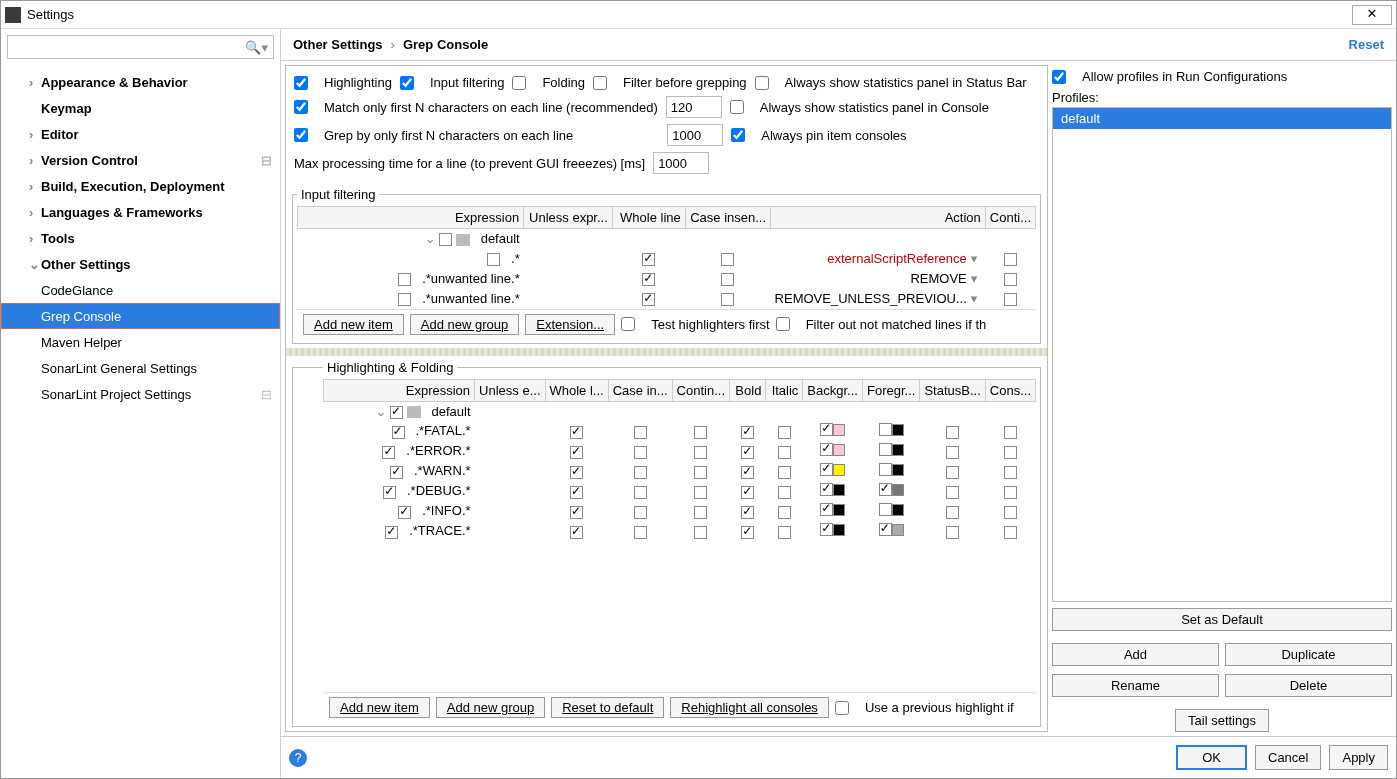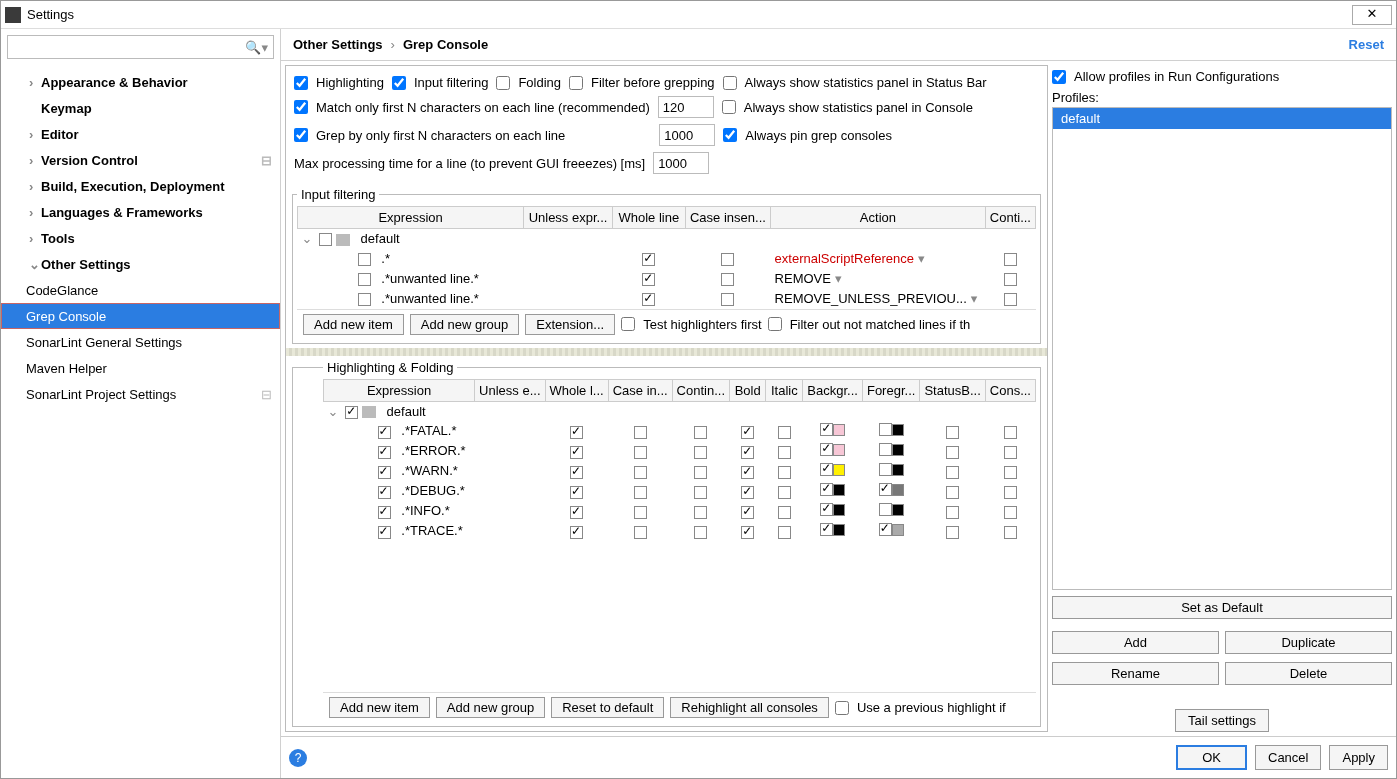--- a/index.html
+++ b/index.html
@@ -11,53 +11,53 @@
 .main{flex:1;display:flex;overflow:hidden;}
 .sidebar{width:280px;border-right:1px solid #d0d0d0;display:flex;flex-direction:column;}
 .searchrow{padding:6px;}
 .searchrow input{width:100%;height:24px;border:1px solid #bbb;padding:0 20px 0 6px;}
 .searchwrap{position:relative;}
 .searchwrap .magni{position:absolute;right:6px;top:5px;color:#888;}
 .tree{flex:1;overflow:auto;padding-top:4px;}
 .tree-item{display:flex;align-items:center;height:26px;padding-left:12px;cursor:pointer;}
 .tree-item.level1{padding-left:28px;font-weight:bold;}
 .tree-item.level1.noexp{padding-left:28px;}
-.tree-item.level2{padding-left:25px;font-weight:normal;}
+.tree-item.level2{padding-left:40px;font-weight:normal;}
 .tree-item .caret{width:12px;display:inline-block;color:#888;}
 .tree-item.selected{background:#2b7de1;color:#fff;}
 .tree-item.boxed{outline:1px solid #c76565;outline-offset:-1px;}
 .gear{margin-left:auto;margin-right:8px;color:#bbb;}
 .content{flex:1;display:flex;flex-direction:column;overflow:hidden;}
 .crumbs{display:flex;align-items:center;padding:8px 12px;border-bottom:1px solid #d0d0d0;}
 .crumbs b{font-weight:bold;}
 .crumbs .sep{margin:0 8px;color:#888;}
 .crumbs .reset{margin-left:auto;color:#2b7de1;font-weight:bold;cursor:pointer;}
 .body{flex:1;display:flex;overflow:hidden;}
 .left{flex:1;display:flex;flex-direction:column;border:1px solid #bbb;margin:4px;overflow:hidden;}
 .right{width:340px;display:flex;flex-direction:column;margin:4px 4px 4px 0;}
 .checks{padding:6px 8px;border-bottom:0;}
 .checkrow{display:flex;align-items:center;gap:8px;flex-wrap:wrap;padding:3px 0;}
-.ck{display:flex;align-items:center;gap:8px;cursor:pointer;}
+.ck{display:flex;align-items:center;gap:16px;cursor:pointer;}
 .ck input{width:14px;height:14px;}
 .numin{width:56px;height:22px;border:1px solid #bbb;padding:0 4px;}
 fieldset{border:1px solid #bbb;margin:4px 6px;padding:4px;}
 fieldset legend{padding:0 4px;}
-table.grid{width:100%;border-collapse:collapse;font-size:13px;}
+table.grid{width:100%;border-collapse:collapse;font-size:13px;text-align:right;}
 table.grid th{border:1px solid #ccc;background:#f5f5f5;font-weight:normal;padding:2px 4px;height:22px;white-space:nowrap;overflow:hidden;text-overflow:ellipsis;}
 table.grid td{padding:0 4px;height:20px;white-space:nowrap;overflow:hidden;}
 .rowcaret{color:#888;width:14px;display:inline-block;}
 .foldericon{width:14px;height:12px;background:#bbb;display:inline-block;vertical-align:middle;}
 .cbx{width:13px;height:13px;border:1px solid #888;display:inline-block;vertical-align:middle;position:relative;}
 .cbx.ch::after{content:"✓";position:absolute;top:-3px;left:0;font-size:12px;}
 .colorcell{display:inline-flex;align-items:center;}
 .colorcell .cbx{margin-right:0;}
 .swatch{width:12px;height:12px;display:inline-block;border:1px solid #888;vertical-align:middle;}
 .btnrow{display:flex;gap:6px;padding:4px 6px;align-items:center;border-top:1px solid #ddd;}
 .btn{border:1px solid #999;background:#f5f5f5;padding:3px 12px;cursor:pointer;white-space:nowrap;}
-.btn.sm{padding:2px 10px;}
+.btn.sm{padding:2px 10px;text-decoration:underline;}
 .droparrow{color:#888;padding:0 4px;}
 .scrollhost{overflow:auto;}
 .filterarea{display:flex;flex-direction:column;}
 .hlarea{flex:1;display:flex;flex-direction:column;overflow:hidden;padding-left:30px;}
 .profiles{flex:1;border:1px solid #bbb;display:flex;flex-direction:column;overflow:hidden;}
 .profiles .plist{flex:1;overflow:auto;}
 .pitem{padding:3px 8px;cursor:pointer;}
 .pitem.sel{background:#2b7de1;color:#fff;}
 .rbtns{display:flex;gap:6px;padding:4px 0;}
 .rbtns .btn{flex:1;}
@@ -119,24 +119,24 @@
             <span class="caret">⌄</span>
             <span>Other Settings</span>
           </div>
         <div class="tree-item level2">
             <span>CodeGlance</span>
           </div>
         <div class="tree-item level2 selected boxed">
             <span>Grep Console</span>
           </div>
         <div class="tree-item level2">
+            <span>Maven Helper</span>
+          </div>
+        <div class="tree-item level2">
             <span>SonarLint General Settings</span>
-          </div>
-        <div class="tree-item level2">
-            <span>Maven Helper</span>
           </div>
         <div class="tree-item level2">
             <span>SonarLint Project Settings</span>
             <span class="gear">⊟</span>
           </div>
       </div>
     </div>
 
     <div class="content">
       <div class="crumbs">
@@ -182,21 +182,21 @@
                 </label>
             </div>
             <div class="checkrow">
               <label class="ck">
                   <input type="checkbox" checked="" style="">
                   <span>Grep by only first N characters on each line</span>
                 </label>
               <input class="numin" style="margin-left: 86px;" value="1000">
               <label class="ck">
                   <input type="checkbox" checked="" style="">
-                  <span>Always pin grep consoles</span>
+                  <span>Always pin item consoles</span>
                 </label>
             </div>
             <div class="checkrow">
               <span>Max processing time for a line (to prevent GUI freeezes) [ms]</span>
               <input class="numin" value="1000" style="">
             </div>
           </div>
 
           <fieldset class="filterarea">
             <legend>Input filtering</legend>
@@ -451,21 +451,21 @@
           </div>
           <button class="btn" style="margin-top:6px">Set as Default</button>
           <div class="rbtns" style="margin-top:8px">
             <button class="btn">Add</button>
             <button class="btn">Duplicate</button>
           </div>
           <div class="rbtns">
             <button class="btn">Rename</button>
             <button class="btn">Delete</button>
           </div>
-          <div style="text-align:center;margin-top:20px">
+          <div style="text-align:center;margin-top:8px">
             <button class="btn">Tail settings</button>
           </div>
         </div>
       </div>
       <div class="footer">
         <span class="help">?</span>
         <div class="fbtns">
           <button class="btn primary">OK</button>
           <button class="btn">Cancel</button>
           <button class="btn">Apply</button>

